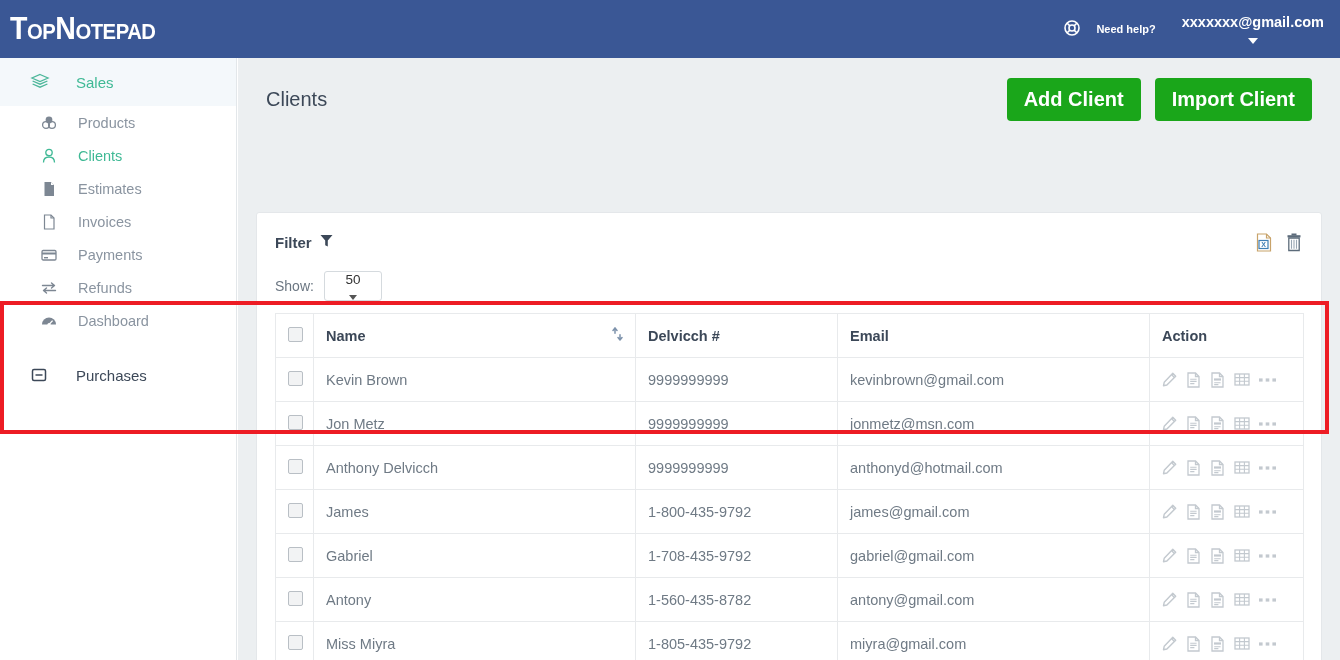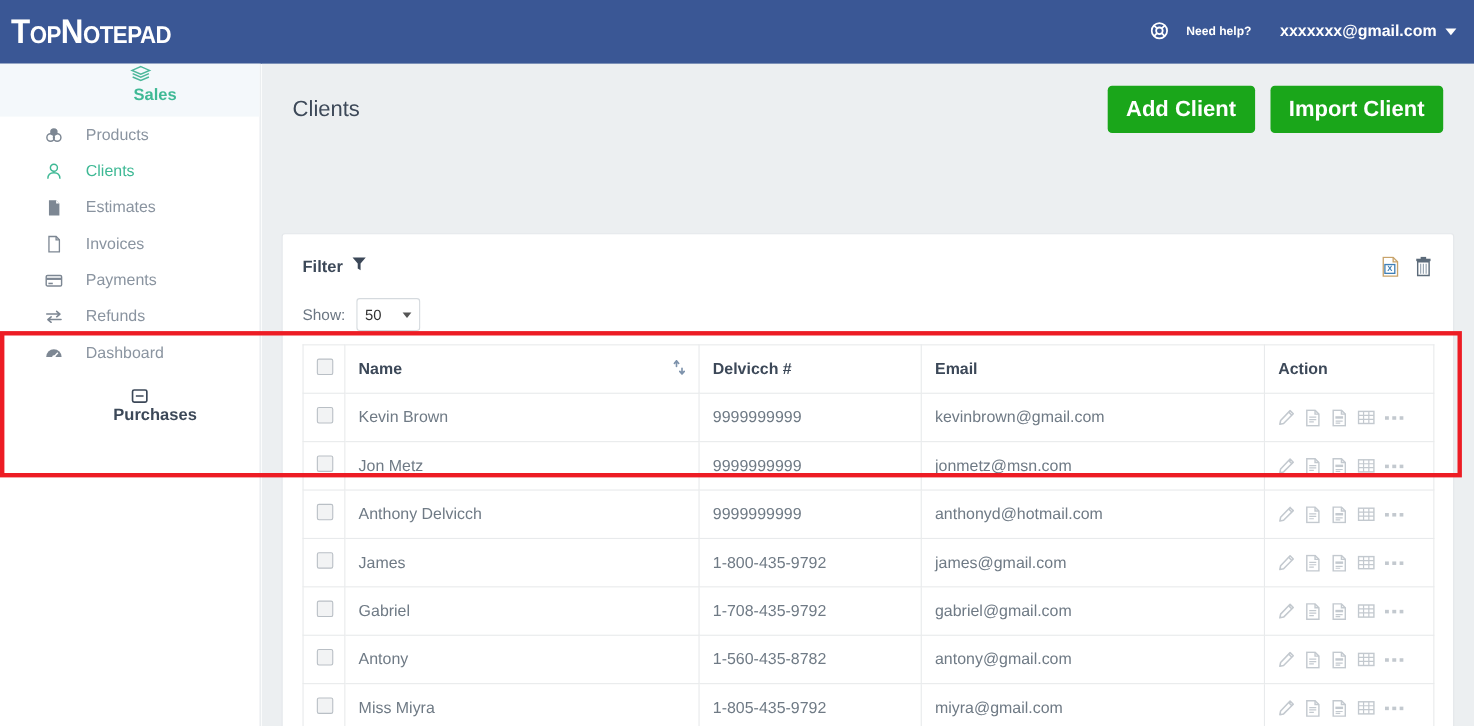--- a/index.html
+++ b/index.html
@@ -35,39 +35,40 @@
   }
   .need-help {
     display: flex; align-items: center; gap: 16px;
     color: #ffffff; font-size: 11px; font-weight: bold;
     white-space: nowrap;
   }
   .account {
     display: flex; align-items: center; gap: 8px;
     color: #ffffff; font-size: 14.5px; font-weight: bold;
     white-space: nowrap;
+    flex-direction: column;
   }
   .caret-down {
     width: 0; height: 0;
     border-left: 5px solid transparent;
     border-right: 5px solid transparent;
     border-top: 6px solid #ffffff;
   }
 
   
   .sidebar {
     position: absolute; top: 58px; left: 0;
     width: 237px; height: 602px;
     background: #ffffff;
     border-right: 1px solid #e3e7ea;
   }
   .nav-group-head {
     display: flex; align-items: center;
     height: 48px; padding-left: 30px;
-    font-size: 15px; font-weight: bold; flex-direction: column;
+    font-size: 15px; font-weight: normal;
   }
   .nav-group-head.active { background: #f4f8fb; color: #3fb995; }
   .nav-group-head .ico { width: 30px; display: flex; align-items: center; }
   .nav-group-head .lbl { margin-left: 16px; }
   .nav-group-head.plain { color: #3c4858; margin-top: 8px; }
 
   .nav-item {
     display: flex; align-items: center;
     height: 33px; padding-left: 40px;
     font-size: 14.5px; color: #8a94a0;
@@ -126,21 +127,21 @@
     display: flex; align-items: center; gap: 10px;
     padding: 0 18px 12px 18px;
   }
   .show-label { font-size: 14px; color: #6b7682; }
   .show-select {
     width: 58px; height: 30px;
     border: 1px solid #d5dade; border-radius: 3px;
     background: #fff;
     display: flex; align-items: center; justify-content: space-between;
     padding: 0 7px;
-    font-size: 13.5px; color: #333;
+    font-size: 13.5px; color: #333; flex-direction: column;
   }
   .tiny-caret {
     width: 0; height: 0;
     border-left: 4px solid transparent;
     border-right: 4px solid transparent;
     border-top: 5px solid #555;
   }
 
   
   table.clients {

